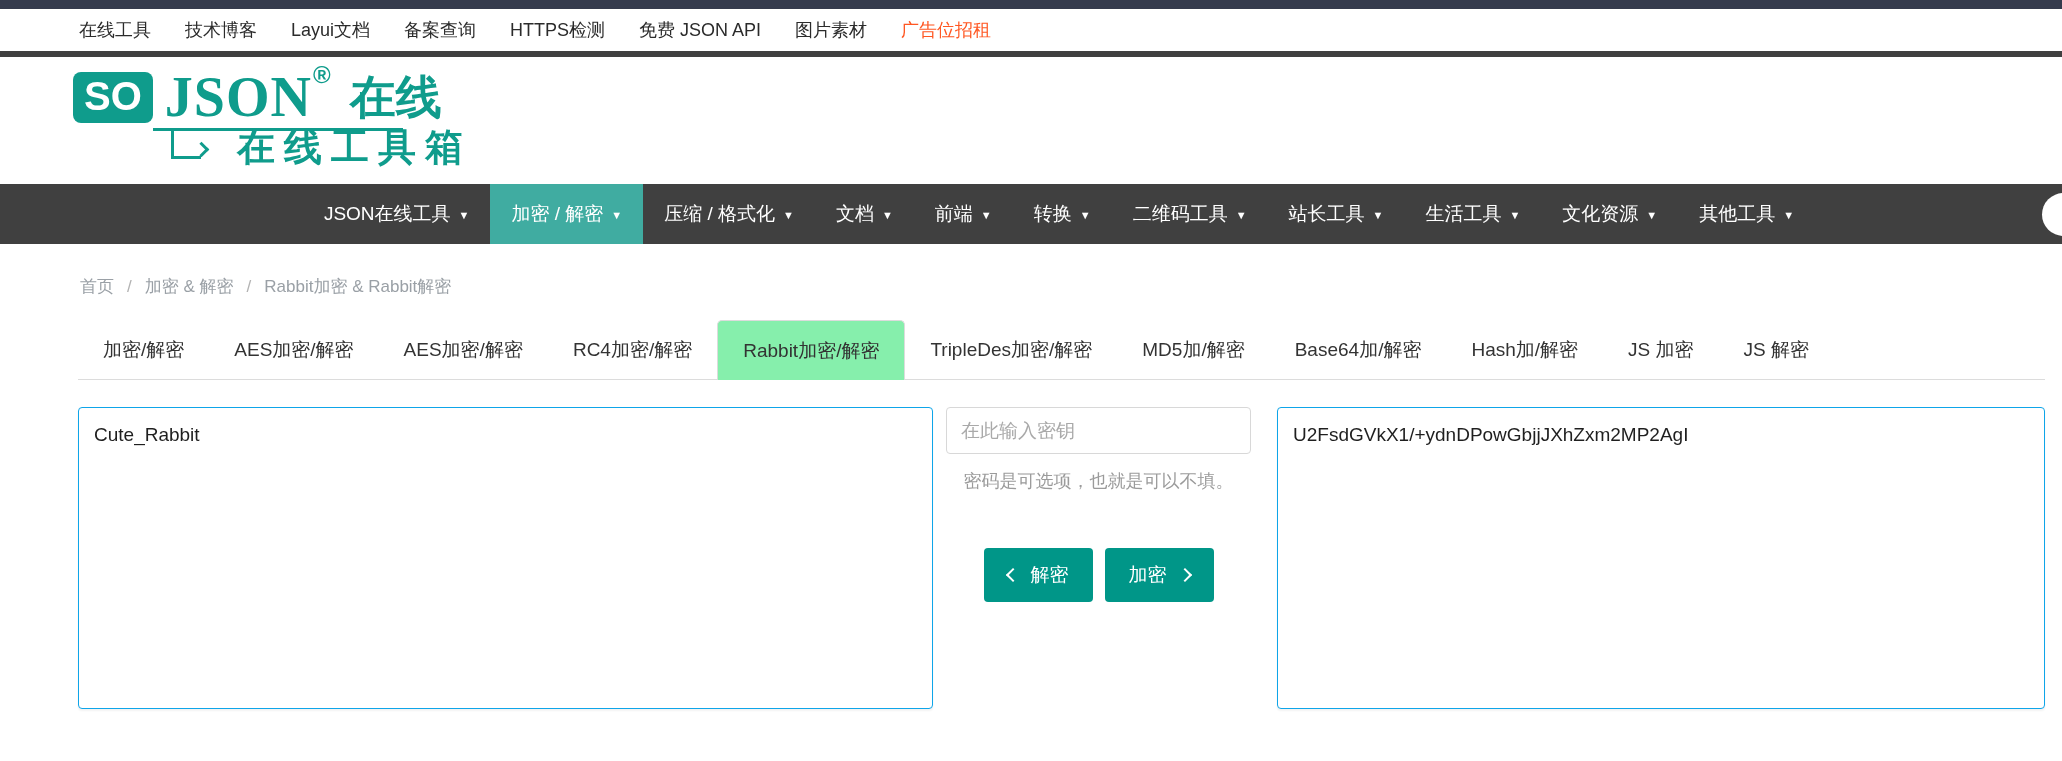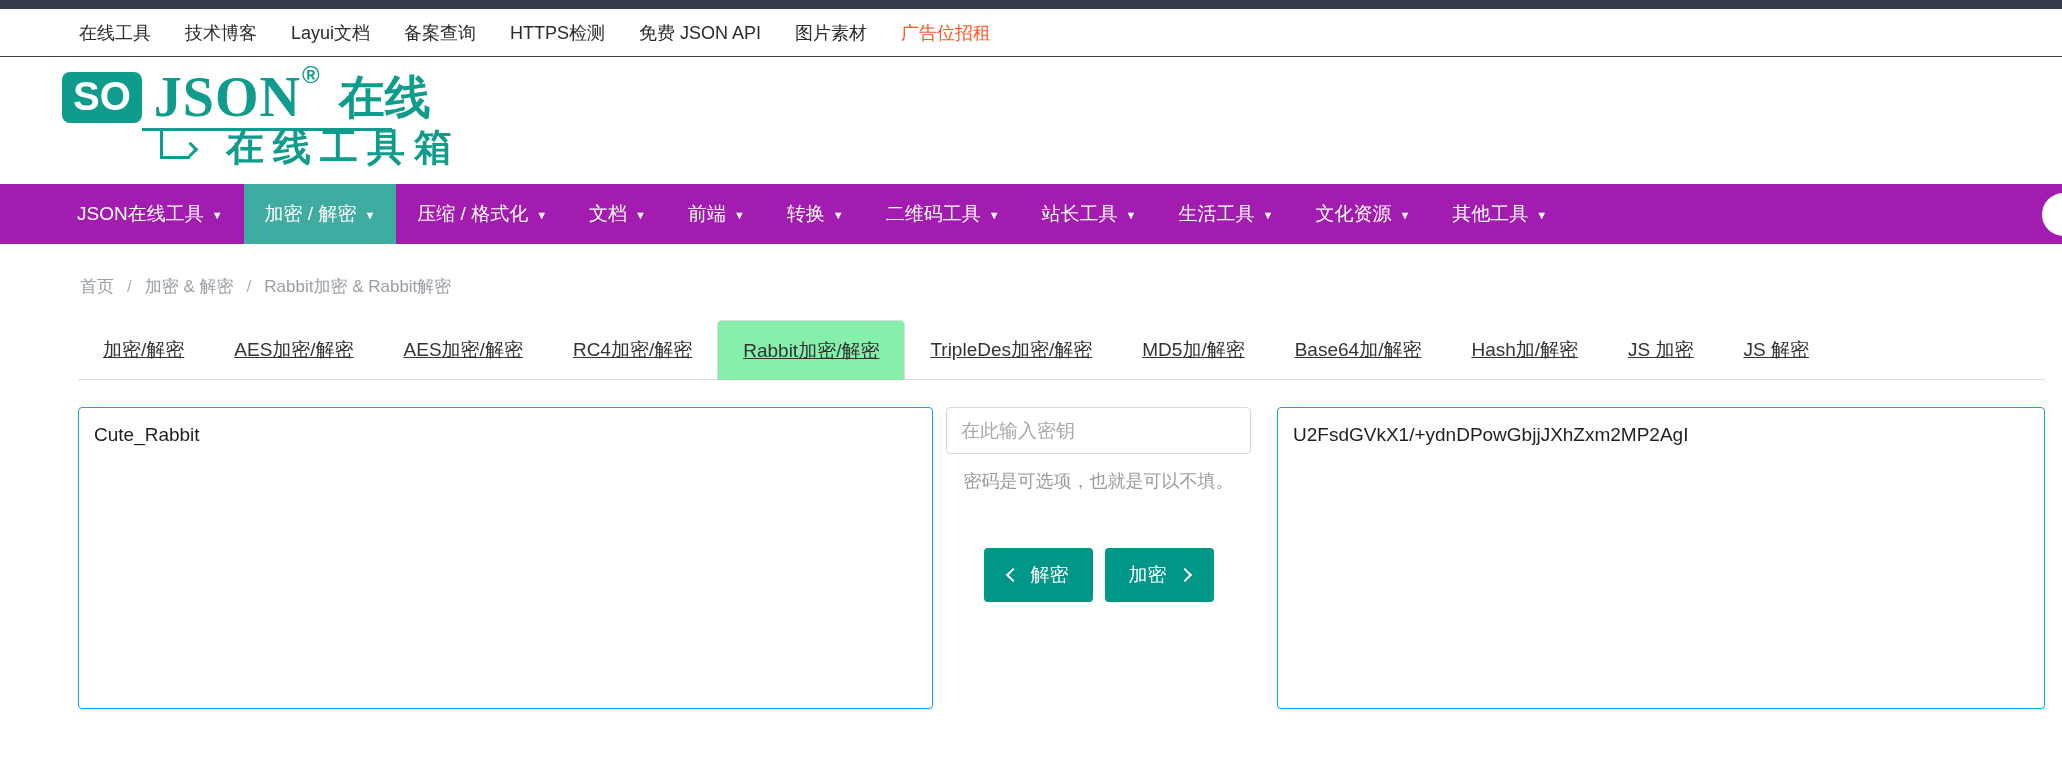--- a/index.html
+++ b/index.html
@@ -5,63 +5,63 @@
   * { margin:0; padding:0; box-sizing:border-box; }
   html,body { width:2062px; height:761px; overflow:hidden; background:#fff;
     font-family:"Liberation Sans","DejaVu Sans",sans-serif; }
   a { text-decoration:none; color:inherit; }
 
   
   .topbar { height:9px; background:#353b4d; }
 
   
   .utilnav { height:48px; display:flex; align-items:center; padding-left:79px;
-    gap:34px; border-bottom:1px solid #404040; font-size:18px; color:#2b2b2b; }
+    gap:34px; border-bottom:6px solid #404040; font-size:18px; color:#2b2b2b; }
   .utilnav a { cursor:pointer; }
   .utilnav a.hl { color:#ff5722; }
 
   
   .logo-area { height:127px; position:relative; }
-  .logo { position:absolute; left:62px; top:12px; cursor:pointer; }
+  .logo { position:absolute; left:73px; top:12px; cursor:pointer; }
   .logo-top { display:flex; align-items:center; }
   .so-box { background:#0f9c8c; color:#fff; font-weight:bold; font-size:40px;
     padding:2px 11px 4px; border-radius:8px; }
   .json-text { font-family:"Liberation Serif","DejaVu Serif",serif; font-weight:bold;
     color:#0f9c8c; font-size:56px; margin-left:12px; letter-spacing:1px; line-height:1; }
   .reg { font-size:24px; color:#0f9c8c; position:relative; top:-22px; left:1px; font-weight:bold; }
   .zaixian { font-size:46px; font-weight:bold; color:#0f9c8c; margin-left:20px; line-height:1; }
   .logo-underline { height:3px; background:#0f9c8c; margin:3px 0 0 80px; width:250px; }
   .logo-tagline { display:flex; align-items:flex-end; margin:0 0 0 98px; height:42px; }
   .arrow-elbow { width:30px; height:30px; border-left:3px solid #0f9c8c;
     border-bottom:3px solid #0f9c8c; margin-bottom:14px; }
   .arrow-head { width:11px; height:11px; border-top:3px solid #0f9c8c;
     border-right:3px solid #0f9c8c; transform:rotate(45deg); margin:0 10px 18px -5px; }
   .tagline-text { font-size:38px; color:#0f9c8c; letter-spacing:9px; font-weight:bold;
     font-family:"Liberation Serif","DejaVu Serif",serif;margin-left:20px; }
 
   
-  .mainnav { height:60px; background:#a21caf; display:flex; align-items:stretch;
-    padding-left:56px; position:relative; color:#fff; font-size:19px; }
+  .mainnav { height:60px; background:#404040; display:flex; align-items:stretch;
+    padding-left:56px; position:relative; color:#fff; font-size:19px;justify-content:center; }
   .nav-item { display:flex; align-items:center; gap:8px; padding:0 21px; cursor:pointer;
     white-space:nowrap; }
   .nav-item.active { background:#40aca1; }
   .caret { font-size:11px; line-height:1; padding-top:3px; }
   .search-circle { position:absolute; right:-23px; top:9px; width:43px; height:43px;
     background:#fff; border-radius:50%; cursor:pointer; }
 
   
   .breadcrumb { margin:31px 0 0 80px; font-size:17px; color:#9aa0a6; display:flex;
     gap:13px; align-items:center; }
   .breadcrumb .crumb { cursor:pointer; }
   .breadcrumb .sep { color:#b3b3b3; }
 
   
   .tabsbar { margin:22px 17px 0 78px; display:flex; align-items:stretch; height:60px;
     border-bottom:1px solid #dcdcdc; font-size:19px; color:#333; }
-  .tab { display:flex; align-items:center; padding:0 25px; cursor:pointer; white-space:nowrap;text-decoration:underline; }
+  .tab { display:flex; align-items:center; padding:0 25px; cursor:pointer; white-space:nowrap; }
   .tab.active { background:#86efac; border:1px solid #dcdcdc; border-bottom:none;
     border-radius:5px 5px 0 0; margin-bottom:-1px; }
 
   
   .content { display:flex; margin:27px 17px 0 78px; height:302px; }
   textarea.box { border:1px solid #0ea5e9; border-radius:4px; padding:13px 15px;
     font-size:19px; color:#1f1f1f; resize:none; outline:none; line-height:1.45;
     font-family:"Liberation Sans","DejaVu Sans",sans-serif;
     box-shadow:0 2px 2px rgba(0,0,0,0.05); height:100%; }
   .pane-left { width:855px; }

